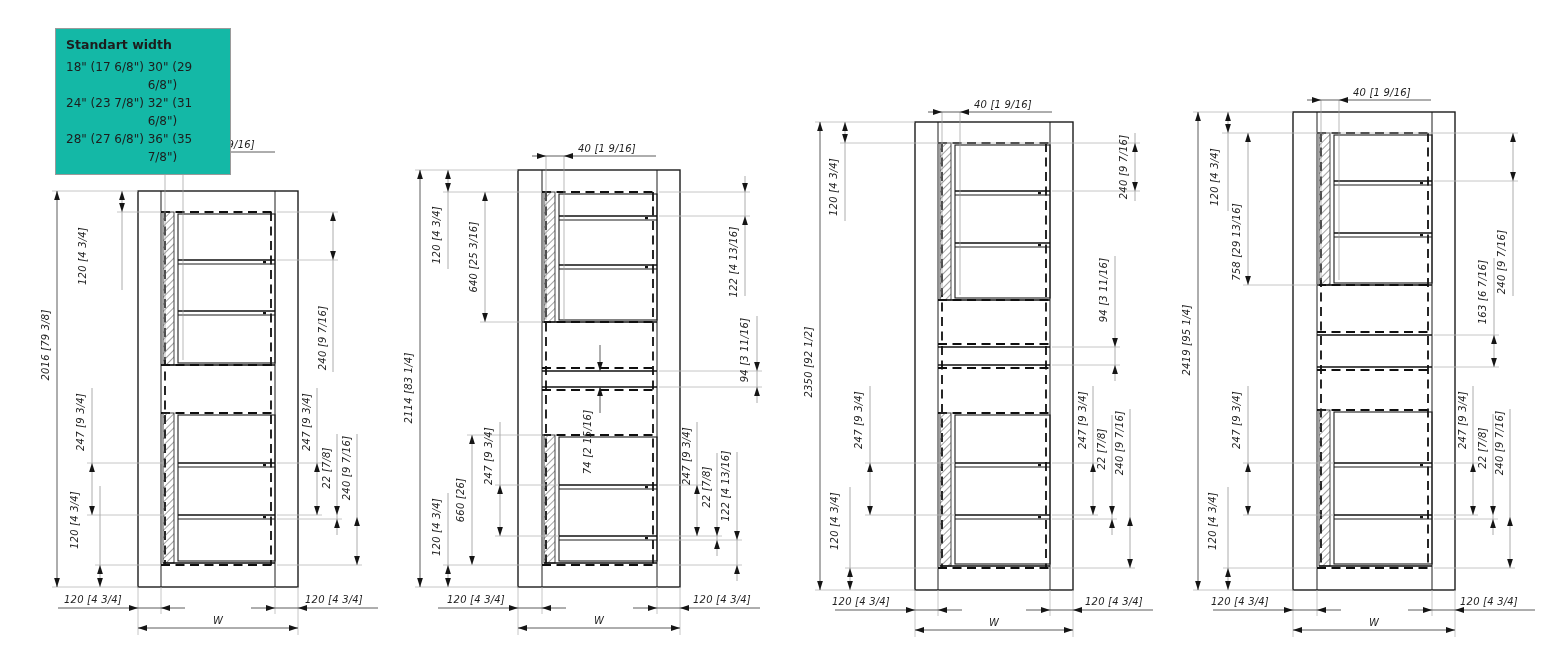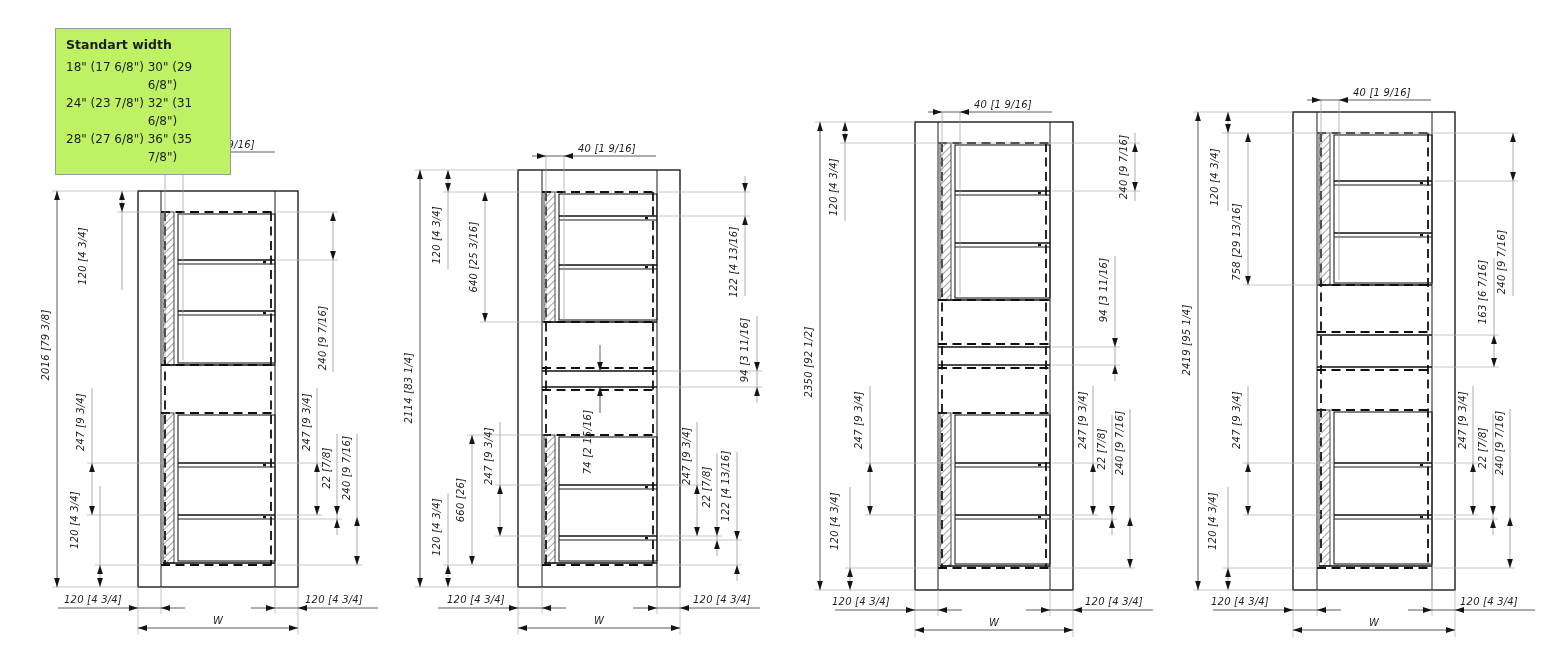--- a/index.html
+++ b/index.html
@@ -13,21 +13,21 @@
   .dsh{stroke:#0f0f0f;stroke-width:1.8;stroke-dasharray:9 5.5;fill:none}
   .ext{stroke:#b8b8b8;stroke-width:.8}
   .ext2{stroke:#9c9c9c;stroke-width:.7}
   .dimg{stroke:#a3a3a3;stroke-width:.9}
   .dimd{stroke:#4a4a4a;stroke-width:.9}
   .arr{fill:#151515}
   .tick{fill:#111}
   .dt{font-family:"DejaVu Sans",sans-serif;font-style:italic;font-size:10px;fill:#1f1f1f;letter-spacing:.2px}
   .hatch{fill:url(#hp);stroke:#333;stroke-width:.9}
   .legend{position:absolute;left:55px;top:28px;width:176px;box-sizing:border-box;
-          border:1.5px solid #9a9a9a;background:#bef264;padding:7px 10px 8px;
+          border:1.5px solid #9a9a9a;background:#14b8a6;padding:7px 10px 8px;
           font-size:12px;color:#1d1d1d;line-height:1.5}
   .legend-title{font-weight:bold;font-size:12.5px;margin-bottom:3px}
   .legend-row{display:flex}
   .legend-row span:first-child{width:88px}
 </style>
 </head>
 <body>
 
 <div id="canvas">
 

